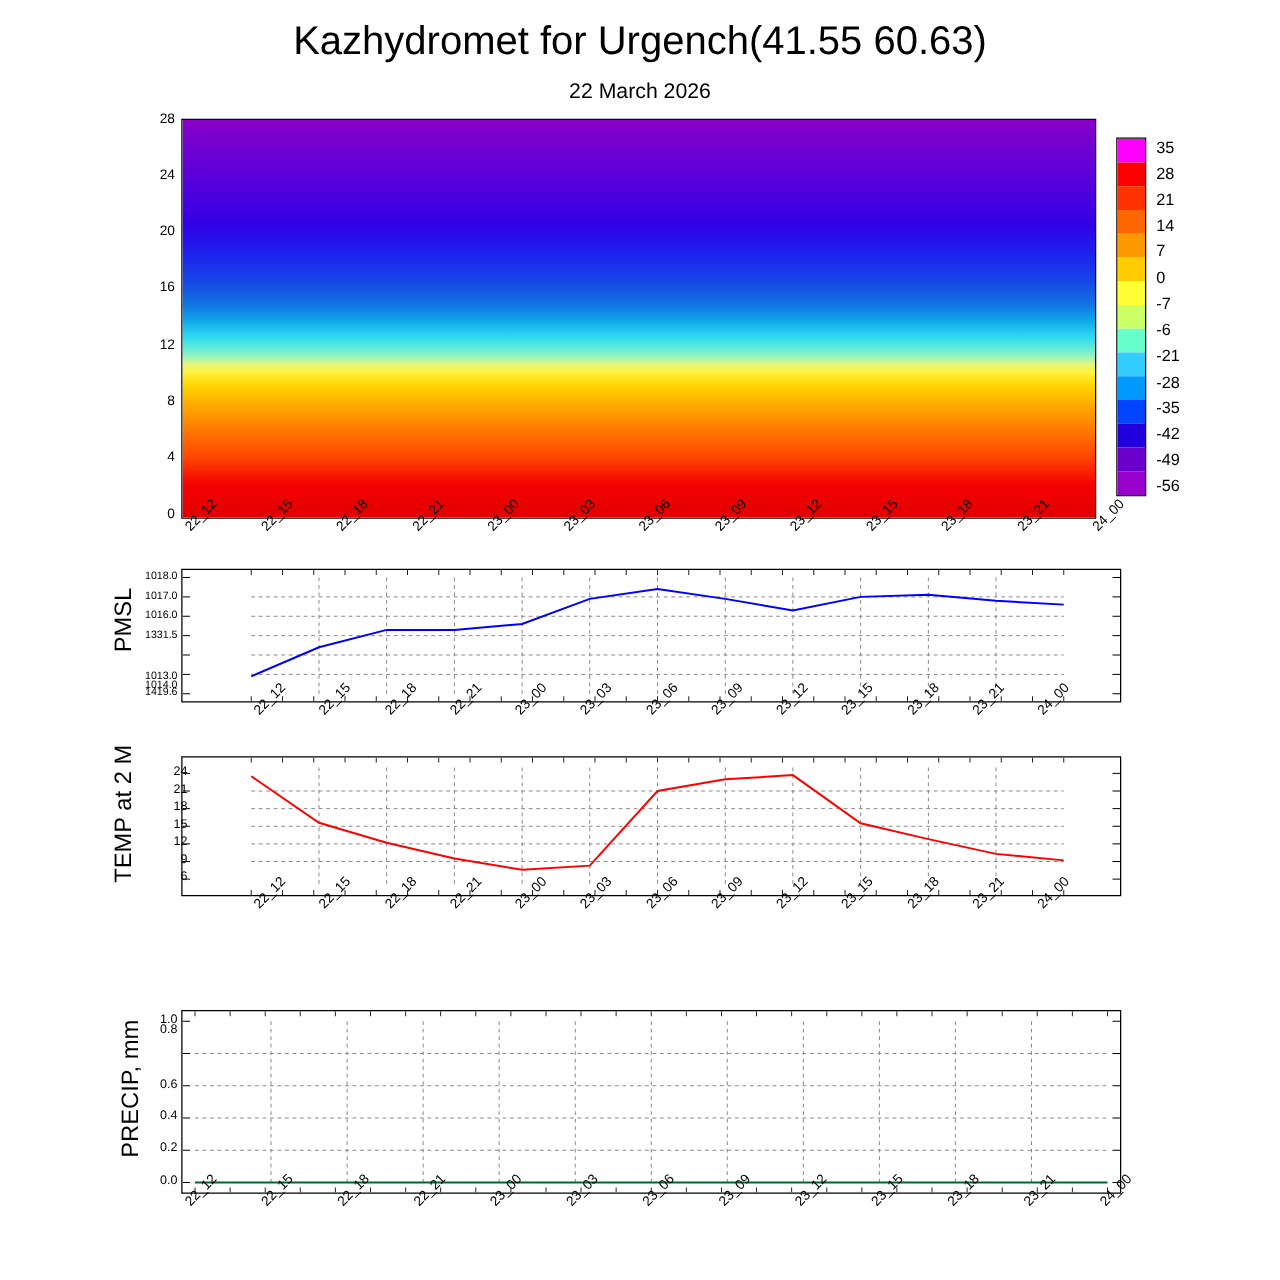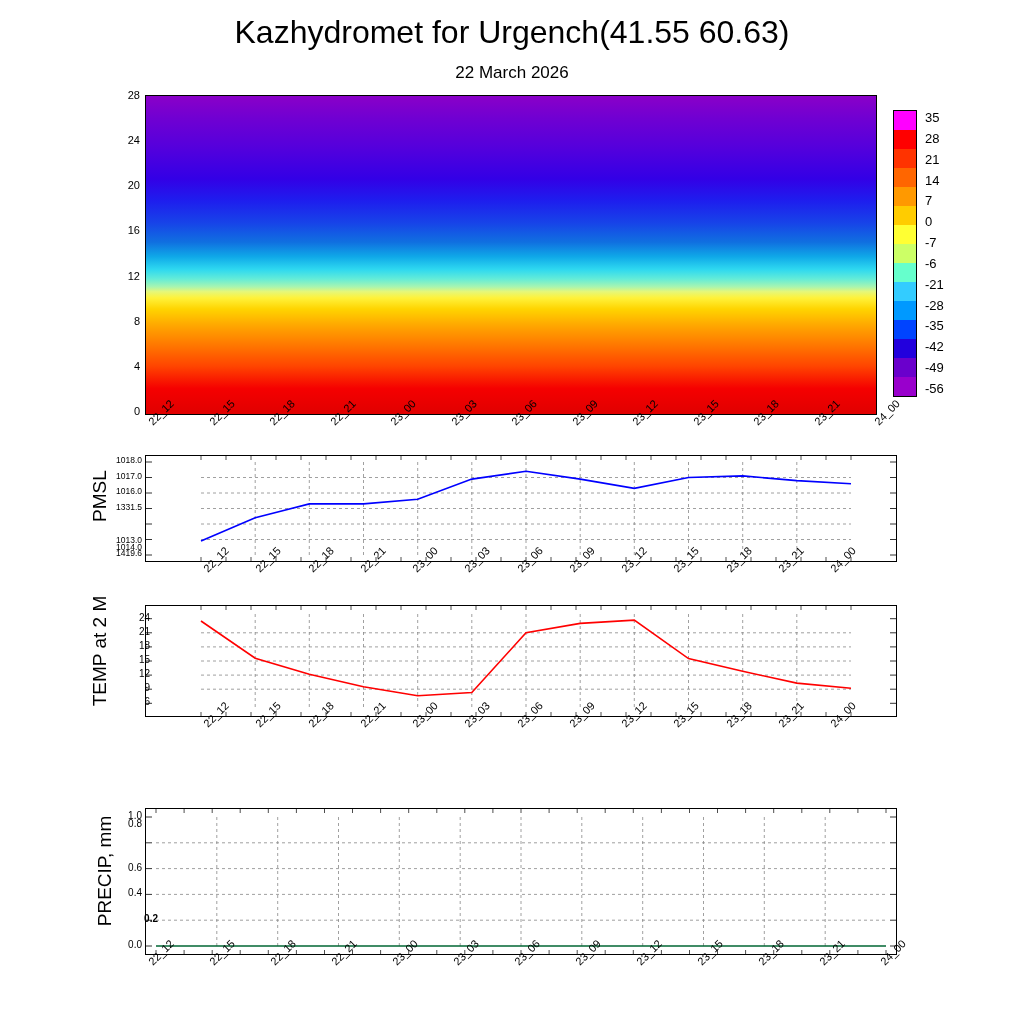--- a/index.html
+++ b/index.html
@@ -2252,17 +2252,17 @@
 <div class="ptick" style="left: 100px; width: 42px; top: 470.5px;">1017.0</div>
 <div class="ptick" style="left: 100px; width: 42px; top: 455px;">1018.0</div>
 <div class="ptick2" style="left: 108px; width: 42px; top: 696.3px;">6</div>
 <div class="ptick2" style="left: 108px; width: 42px; top: 682.2px;">9</div>
 <div class="ptick2" style="left: 108px; width: 42px; top: 668.1px;">12</div>
 <div class="ptick2" style="left: 108px; width: 42px; top: 654px;">15</div>
 <div class="ptick2" style="left: 108px; width: 42px; top: 639.9px;">18</div>
 <div class="ptick2" style="left: 108px; width: 42px; top: 625.8px;">21</div>
 <div class="ptick2" style="left: 108px; width: 42px; top: 611.7px;">24</div>
 <div class="ptick2" style="left: 100px; width: 42px; top: 939px;">0.0</div>
-<div class="ptick2" style="left: 116px; width: 42px; top: 913.2px; font-weight: bold;">0.2</div>
+<div class="ptick2" style="left: 100px; width: 42px; top: 913.2px;">0.2</div>
 <div class="ptick2" style="left: 100px; width: 42px; top: 887.4px;">0.4</div>
 <div class="ptick2" style="left: 100px; width: 42px; top: 861.6px;">0.6</div>
 <div class="ptick2" style="left: 100px; width: 42px; top: 818px;">0.8</div>
 <div class="ptick2" style="left: 100px; width: 42px; top: 810px;">1.0</div>
 
 </body></html>

